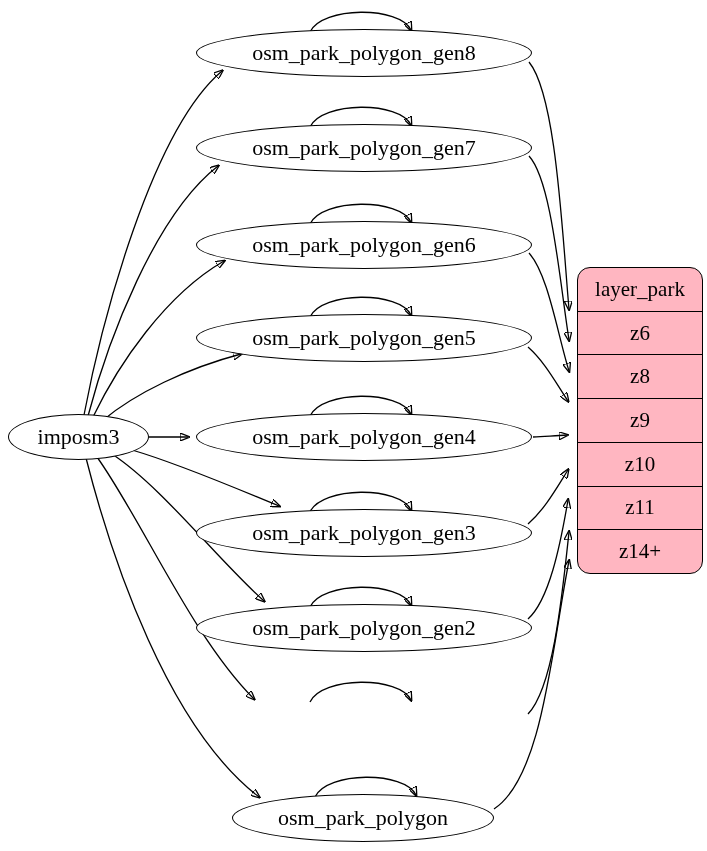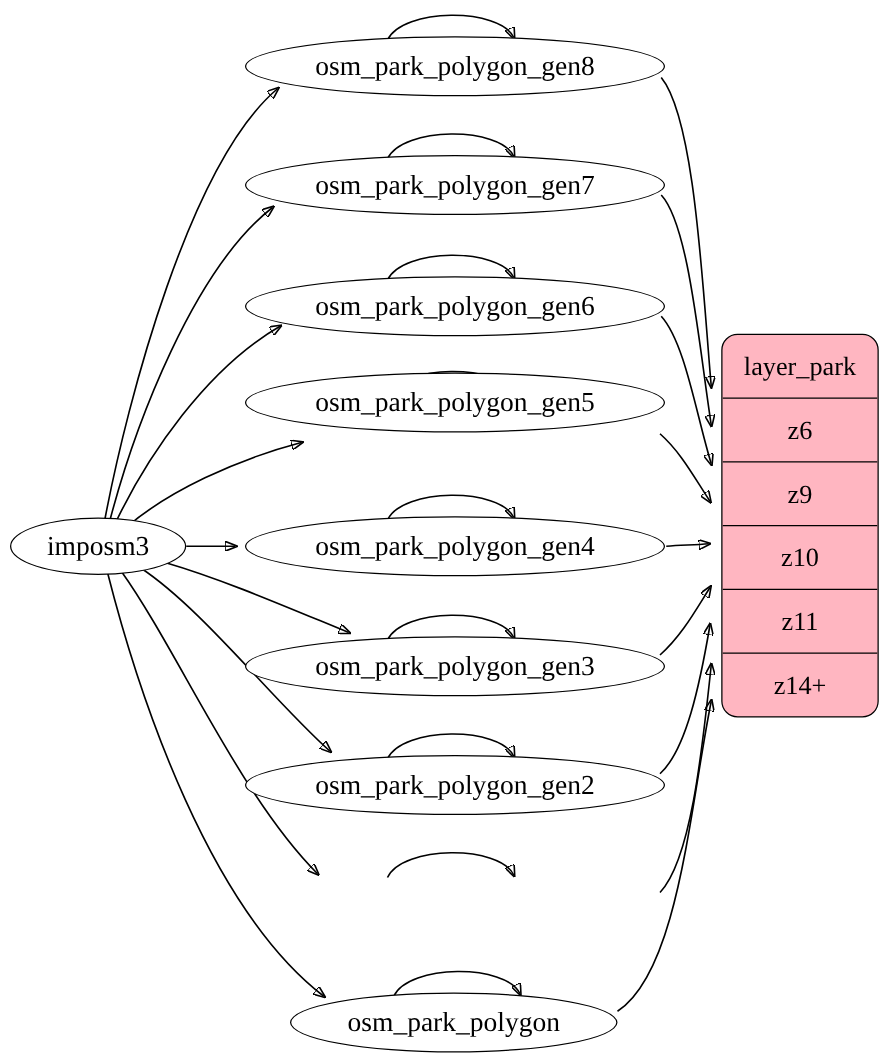--- a/index.html
+++ b/index.html
@@ -20,21 +20,21 @@
     border-radius:50%;
     background:#fff;
     display:flex;align-items:center;justify-content:center;
     font-size:22px;line-height:1;
     white-space:nowrap;
   }
   .n-imposm3{left:8px;top:414px;width:141px;height:46px;}
   .n-gen8{left:196px;top:29px;width:336px;height:48px;font-family:Liberation Serif, serif;}
   .n-gen7{left:196px;top:124px;width:336px;height:48px;}
   .n-gen6{left:196px;top:221px;width:336px;height:48px;align-items:center;}
-  .n-gen5{left:196px;top:298px;width:336px;height:48px;}
+  .n-gen5{left:196px;top:314px;width:336px;height:48px;}
   .n-gen4{left:196px;top:413px;width:336px;height:48px;}
   .n-gen3{left:196px;top:509px;width:336px;height:48px;}
   .n-gen2{left:196px;top:604px;width:336px;height:48px;}
   .n-gen1{left:196px;top:699px;width:336px;height:48px;}
   .n-poly{left:232px;top:794px;width:262px;height:48px;}
   .layer-node{
     position:absolute;
     left:577px;top:267px;width:126px;height:307px;
     box-sizing:border-box;
     border:1.4px solid #000;
@@ -119,19 +119,20 @@
   <div class="ellipse-node n-gen2">
     <span>osm_park_polygon_gen2</span>
   </div>
   <div class="ellipse-node n-poly">
     <span>osm_park_polygon</span>
   </div>
 
   <div class="layer-node" style="background: rgb(255, 182, 193);">
     <div class="lp-row">layer_park</div>
     <div class="lp-row">z6</div>
+    <div class="lp-row">z8</div>
     <div class="lp-row">z9</div>
     <div class="lp-row">z10</div>
     <div class="lp-row">z11</div>
     <div class="lp-row">z14+</div>
   </div>
 
 </div>
 
 </body></html>

